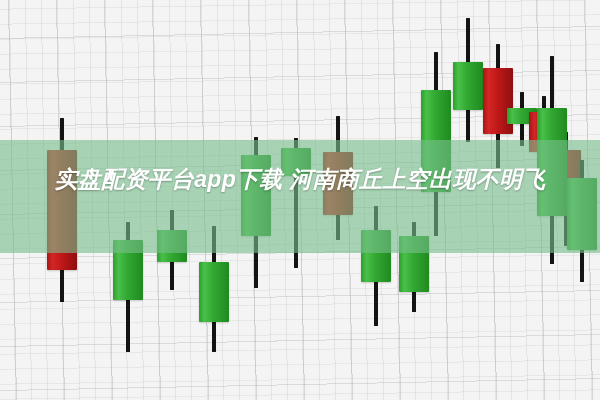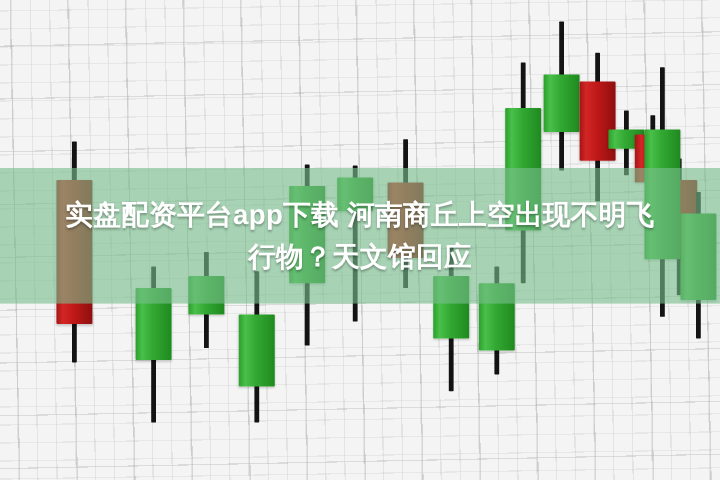--- a/index.html
+++ b/index.html
@@ -7,20 +7,21 @@
     padding: 0;
     background: #ffffff;
   }
   #stage {
     position: relative;
     width: 600px;
     height: 400px;
     overflow: hidden;
     background: #14532d;
     font-family: "Liberation Sans", sans-serif;
+    font-style: italic;
   }
 
   
   #plot {
     position: absolute;
     inset: 0;
     background: #f4f4f4;
   }
   .grid-layer {
     position: absolute;
@@ -163,16 +164,15 @@
       <div class="candle" style="left: 0px; top: 0px;">
         <div class="wick" style="left: 550px; top: 56px; height: 208px;"></div>
         <div class="body up" style="left: 537px; top: 108px; width: 30px; height: 108px;"></div>
       </div>
     </div>
 
   <div id="band" style="top: 140px; height: 113px;"></div>
 
   <div id="headline" style="top: 161.5px;">
     <span class="hl-line">实盘配资平台app下载 河南商丘上空出现不明飞</span>
-    <span class="hl-line">行物？天文馆回应</span>
   </div>
 
 </div>
 
 </body></html>

